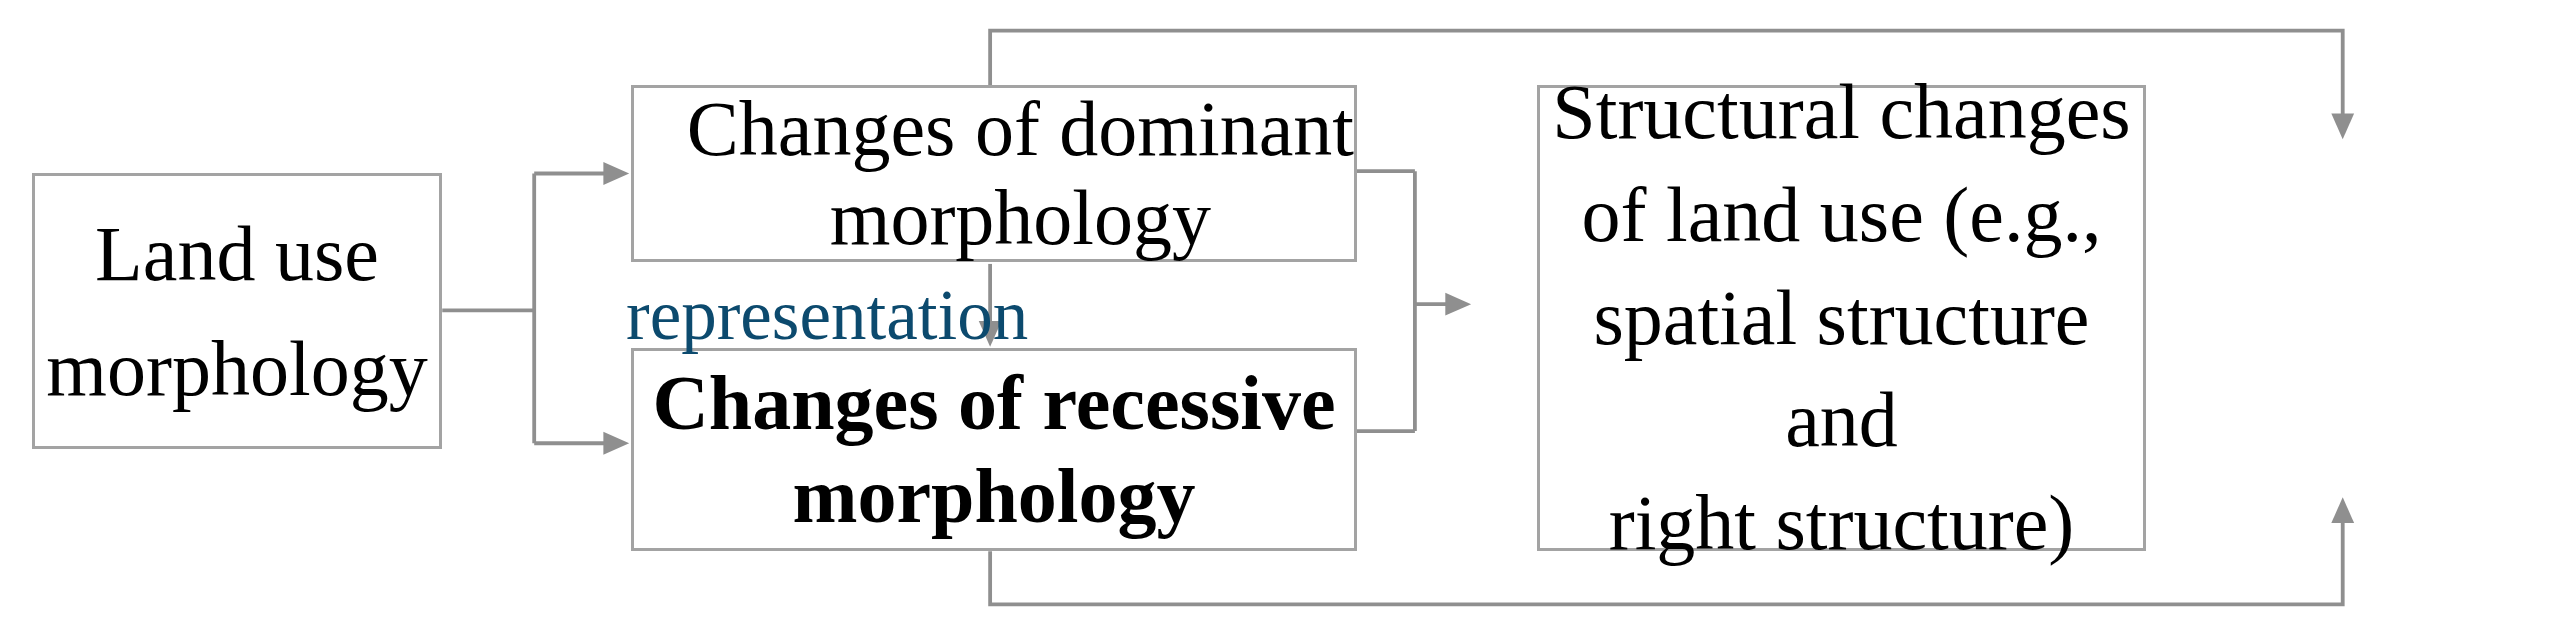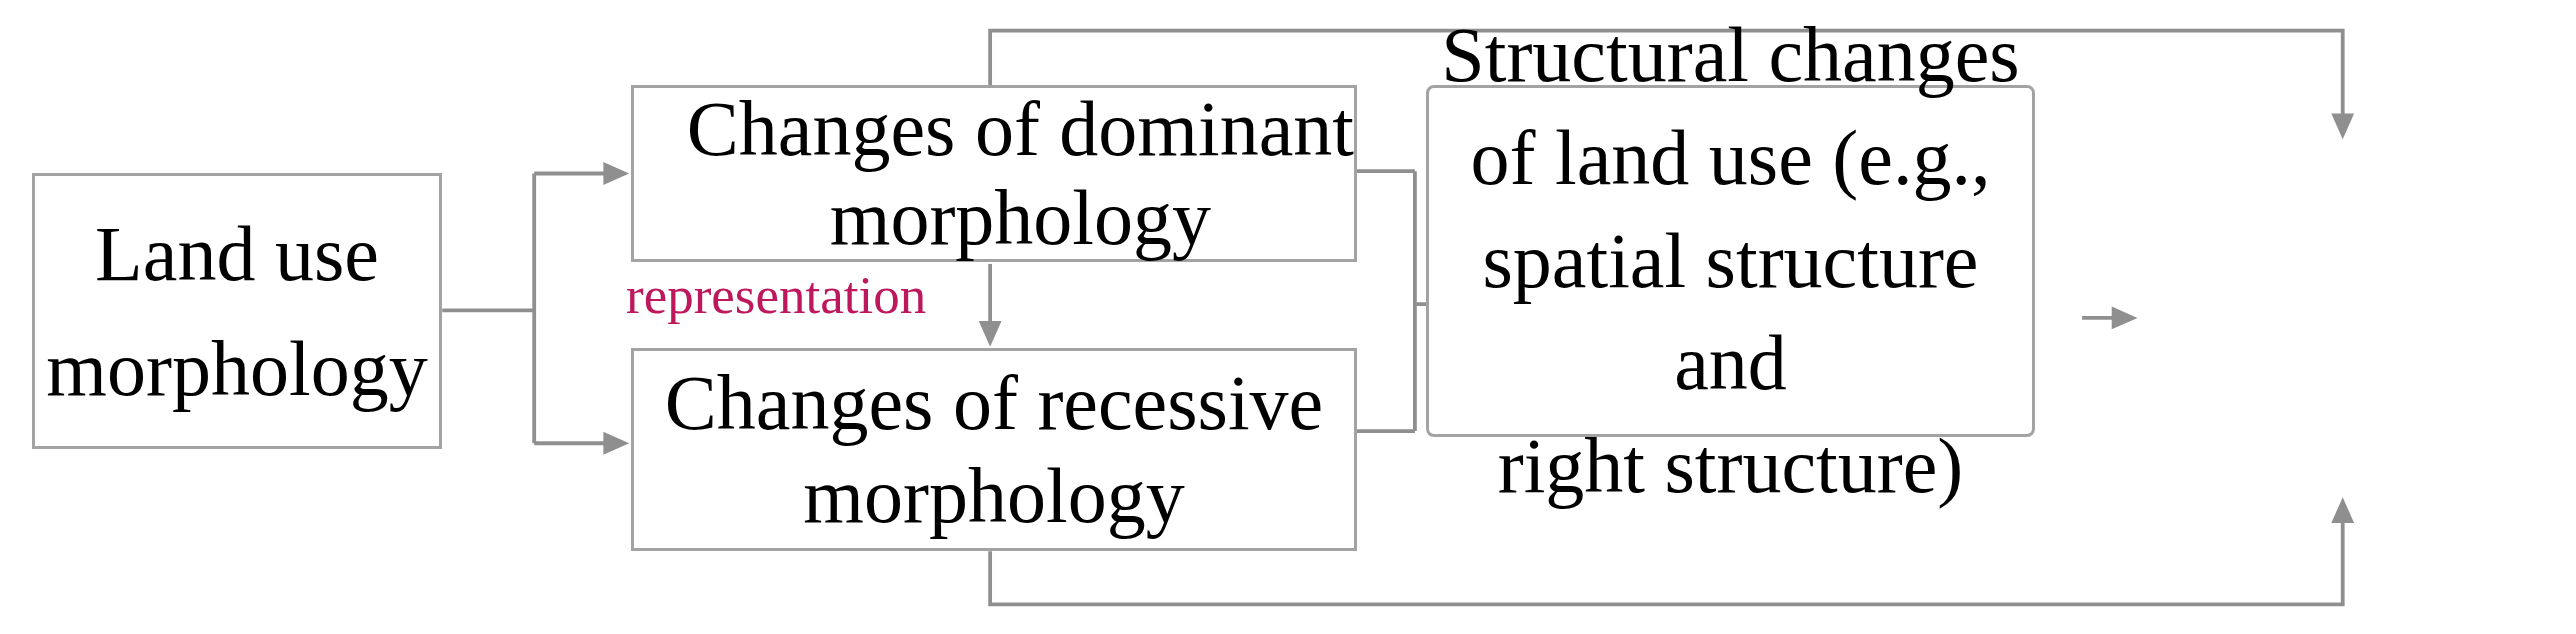--- a/index.html
+++ b/index.html
@@ -26,33 +26,33 @@
   .node-label {
     white-space: pre-line;
     font-size: 78px;
     line-height: 1.3;
     color: #000000;
   }
   #node-land-use        { left: 32px;   top: 173px; width: 410px; height: 276px; }
   #node-land-use .node-label { line-height: 1.48; }
   #node-dominant        { left: 631px;  top: 85px; width: 726px; height: 177px; justify-content: flex-end; }
   #node-dominant .node-label { line-height: 1.13; }
-  #node-recessive       { left: 631px;  top: 348px; width: 726px; height: 203px; }
+  #node-recessive       { left: 631px;  top: 348px; width: 726px; height: 203px; font-weight: bold; }
   #node-recessive .node-label { line-height: 1.18; }
-  #node-structural      { left: 1426px; top: 85px; width: 609px; height: 352px; border-radius: 8px; }
+  #node-structural      { left: 1537px; top: 85px; width: 609px; height: 466px; }
   #node-structural .node-label { line-height: 1.32; }
   #node-functions       { left: 2139px; top: 141px; width: 408px; height: 355px; }
   #node-functions .node-label { line-height: 1.35; }
   #edge-label-representation {
     position: absolute;
     left: 626px;
-    top: 265px;
-    font-size: 53px;
+    top: 285px;
+    font-size: 71px;
     line-height: 61px;
-    color: #be185d;
+    color: #0c4a6e;
     z-index: 3;
     white-space: nowrap;
   }
   #wires {
     position: absolute;
     left: 0; top: 0;
     width: 2576px;
     height: 635px;
     z-index: 1;
   }

